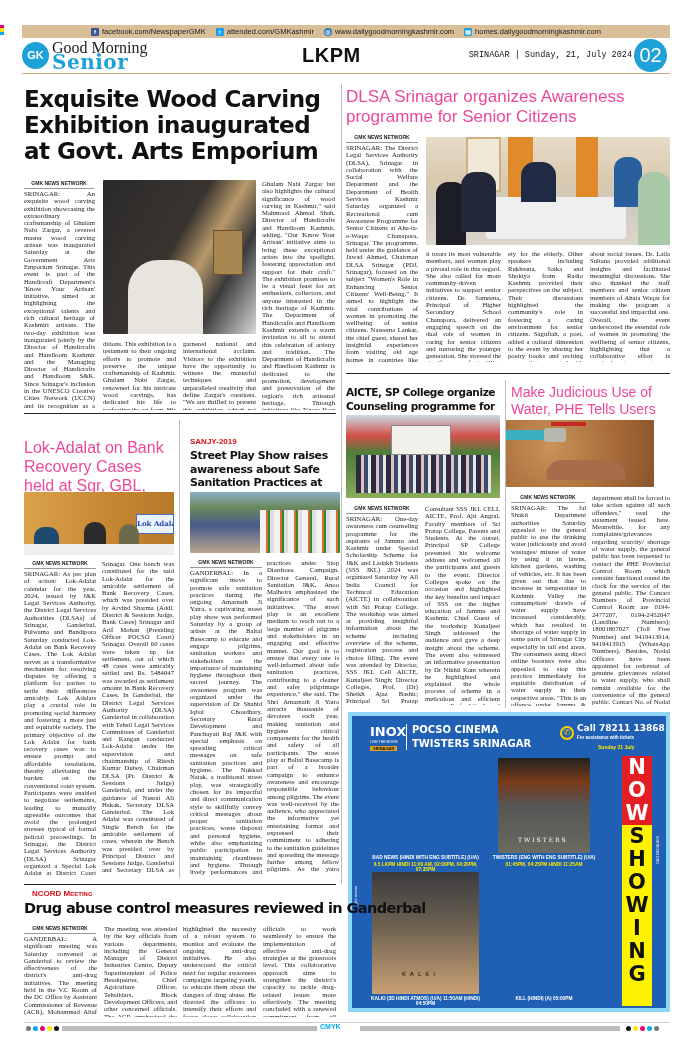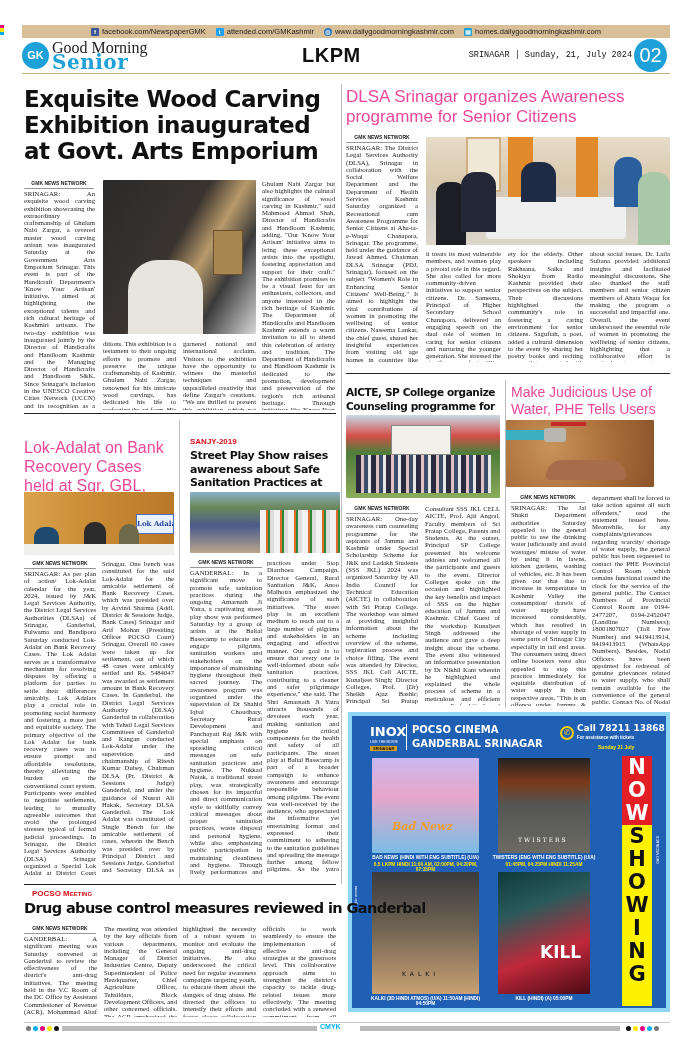--- a/index.html
+++ b/index.html
@@ -156,46 +156,40 @@
   <div class="abs txt" style="left:592px;top:494px;width:78px;height:212px">department shall be forced to take action against all such offenders," read the statement issued here. Meanwhile, for any complaints/grievances regarding scarcity/ shortage of water supply, the general public has been requested to contact the PHE Provincial Control Room which remains functional round the clock for the service of the general public. The Contact Numbers of Provincial Control Room are 0194-2477207, 0194-2452047 (Landline Numbers); 18001807027 (Toll Free Number) and 9419413914, 9419413915 (WhatsApp Numbers). Besides, Nodal Officers have been appointed for redressal of genuine grievances related to water supply, who shall remain available for the convenience of the general public. Contact No. of Nodal Officers are 7006645008, 6005361101, 8596185150 and 7006604905.</div>
 </div>
 
 <div class="abs ad">
   <div class="ad-in">
     <div class="abs" style="left:18px;top:8px;color:#fff;font-family:'DejaVu Sans',sans-serif;font-weight:bold;font-size:13px">INOX</div>
     <div class="abs" style="left:18px;top:24px;color:#fff;font-family:'Liberation Sans',sans-serif;font-size:3.5px">LIVE THE MOVIE</div>
     <div class="abs" style="left:18px;top:30px;background:#d9a020;color:#111;font-family:'Liberation Sans',sans-serif;font-size:4px;font-weight:bold;padding:0 3px">SRINAGAR</div>
     <div class="abs" style="left:54px;top:8px;width:1px;height:26px;background:#fff"></div>
     <div class="abs" style="left:60px;top:8px;color:#fff;font-family:'DejaVu Sans',sans-serif;font-weight:bold;font-size:10px">POCSO CINEMA</div>
-    <div class="abs" style="left:60px;top:22px;color:#fff;font-family:'DejaVu Sans',sans-serif;font-weight:bold;font-size:10px">GANDERBAL SRINAGAR</div>
+    <div class="abs" style="left:60px;top:22px;color:#fff;font-family:'DejaVu Sans',sans-serif;font-weight:bold;font-size:10px">TWISTERS SRINAGAR</div>
     <div class="abs" style="left:208px;top:10px;width:14px;height:14px;border-radius:50%;border:2px solid #ffd000;color:#ffd000;font-size:8px;text-align:center;line-height:10px">✆</div>
     <div class="abs" style="left:225px;top:7px;color:#fff;font-family:'DejaVu Sans',sans-serif;font-weight:bold;font-size:9px">Call 78211 13868</div>
     <div class="abs" style="left:225px;top:19px;color:#fff;font-family:'Liberation Sans',sans-serif;font-weight:bold;font-size:4.5px">For assistance with tickets</div>
     <div class="abs" style="left:246px;top:28px;color:#ffe600;font-family:'Liberation Sans',sans-serif;font-weight:bold;font-size:5px">Sunday 21 July</div>
 
-    <div class="poster" style="left:20px;top:42px;width:107px;height:95px;background:linear-gradient(180deg,#c9b9f0 0%,#e7a6c9 40%,#7abde6 100%)">
-      <div class="abs" style="left:20px;top:62px;color:#f39c2a;font-family:'DejaVu Serif',serif;font-style:italic;font-weight:bold;font-size:11px">Bad Newz</div>
-    </div>
     <div class="cap" style="left:16px;top:139px;width:115px">BAD NEWS (HINDI WITH ENG SUBTITLE) (U/A)</div>
     <div class="cap" style="left:16px;top:146px;width:115px;color:#ffe600">6.5 LKPM HINDI 11:00 AM, 02:00PM, 04:20PM, 07:35PM</div>
 
     <div class="poster" style="left:146px;top:42px;width:92px;height:95px;background:linear-gradient(180deg,#222 0%,#7a3a1a 25%,#555 50%,#6b6b62 100%)">
       <div class="abs" style="left:20px;top:78px;color:#fff;font-family:'DejaVu Serif',serif;font-size:6px;letter-spacing:2px">TWISTERS</div>
     </div>
     <div class="cap" style="left:140px;top:139px;width:104px">TWISTERS (ENG WITH ENG SUBTITLE) (U/A)</div>
     <div class="cap" style="left:140px;top:146px;width:104px;color:#ffe600">01:45PM, 04:25PM HINDI 11:25AM</div>
 
     <div class="poster" style="left:20px;top:156px;width:107px;height:122px;background:linear-gradient(180deg,#3b3b3e 0%,#6e6252 45%,#c9a072 100%)">
       <div class="abs" style="left:30px;top:98px;color:#111;font-family:'DejaVu Sans',sans-serif;font-size:6px;letter-spacing:4px">KALKI</div>
     </div>
     <div class="cap" style="left:16px;top:280px;width:115px">KALKI (3D HINDI ATMOS) (U/A) 11:50AM (HINDI) 04:50PM</div>
 
-    <div class="poster" style="left:146px;top:156px;width:92px;height:122px;background:linear-gradient(160deg,#0f3a3a 0%,#2a5a5a 30%,#c0283a 65%,#4a0a14 100%)">
-      <div class="abs" style="left:42px;top:70px;color:#fff;font-family:'DejaVu Sans',sans-serif;font-weight:bold;font-size:17px">KILL</div>
-    </div>
     <div class="cap" style="left:140px;top:280px;width:104px">KILL (HINDI) (A) 05:00PM</div>
 
     <div class="now">
       <span class="red">N</span>
       <span class="red">O</span>
       <span class="red">W</span>
       <span>S</span>
       <span>H</span>
       <span>O</span>
       <span>W</span>
@@ -203,21 +197,21 @@
       <span>N</span>
       <span>G</span>
     </div>
     <div class="abs" style="left:2px;top:170px;color:#fff;font-family:'Liberation Sans',sans-serif;font-size:3.5px;writing-mode:vertical-rl;transform:rotate(180deg)">glitz cinema</div>
     <div class="abs" style="left:304px;top:120px;color:#fff;font-family:'Liberation Sans',sans-serif;font-size:3.5px;writing-mode:vertical-rl;transform:rotate(180deg)">DAG MEDIA ADS</div>
   </div>
 </div>
 
 <div class="abs rule" style="left:24px;top:884px;width:312px;height:1.2px"></div>
 <div>
-  <div class="abs kicker" style="left:32px;top:889px;font-size:8px;font-variant:small-caps">POCSO Meeting</div>
+  <div class="abs kicker" style="left:32px;top:889px;font-size:8px;font-variant:small-caps">NCORD Meeting</div>
   <h1 class="abs sans" style="left:24px;top:899px;width:320px;font-size:14.5px;line-height:18px;letter-spacing:-0.6px;white-space:nowrap">Drug abuse control measures reviewed in Ganderbal</h1>
   <div class="abs byline" style="left:24px;top:925px;width:72px">GMK NEWS NETWORK</div>
   <div class="abs txt" style="left:24px;top:935px;width:73px;height:82px">GANDERBAL: A significant meeting was Saturday convened at Ganderbal to review the effectiveness of the district's anti-drug initiatives. The meeting held in the V.C Room of the DC Office by Assistant Commissioner of Revenue (ACR), Mohammad Altaf aimed to ensure a drug-free environment within the district.</div>
   <div class="abs txt" style="left:104px;top:925px;width:73px;height:92px">The meeting was attended by the key officials from various departments, including the General Manager of District Industries Centre, Deputy Superintendent of Police Headquarter, Chief Agriculture Officer, Tehsildars, Block Development Officers, and other concerned officials. The ACR emphasized the importance of a coordinated effort to combat drug abuse in Ganderbal. He</div>
   <div class="abs txt" style="left:183px;top:925px;width:73px;height:92px">highlighted the necessity of a robust system to monitor and evaluate the ongoing anti-drug initiatives. He also underscored the critical need for regular awareness campaigns targeting youth, to educate them about the dangers of drug abuse. He directed the officers to intensify their efforts and foster closer collaboration in the fight against drugs. Additionally, the ACR instructed the concerned</div>
   <div class="abs txt" style="left:263px;top:925px;width:73px;height:92px">officials to work seamlessly to ensure the implementation of effective anti-drug strategies at the grassroots level. This collaborative approach aims to strengthen the district's capacity to tackle drug-related issues more effectively. The meeting concluded with a renewed commitment from all departments to enhance their efforts in combating drug abuse and to work towards making Ganderbal a drug-free.</div>
 </div>
 
 <div class="abs" style="left:24px;top:1022px;width:646px;height:1px;background:#ccc"></div>
 <div class="abs" style="left:26px;top:1026px;display:flex;gap:2px">

